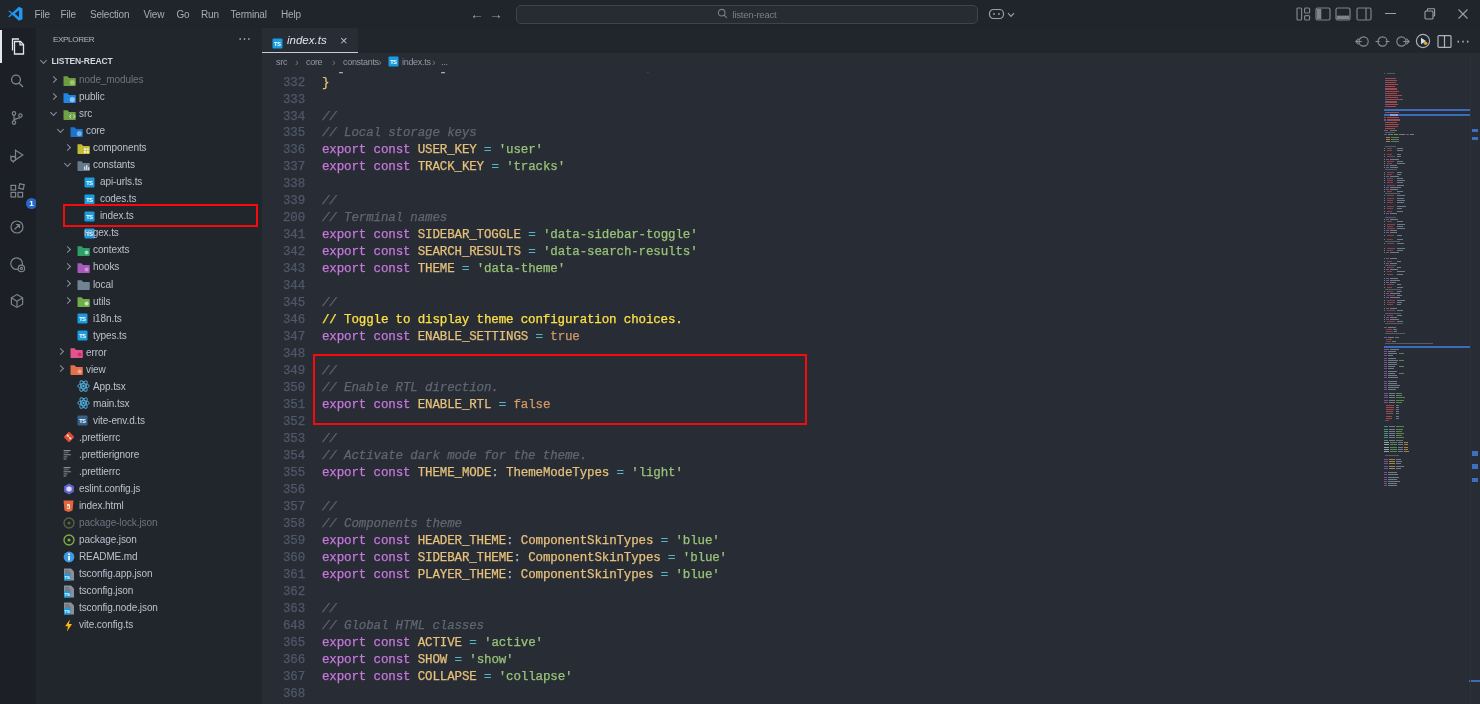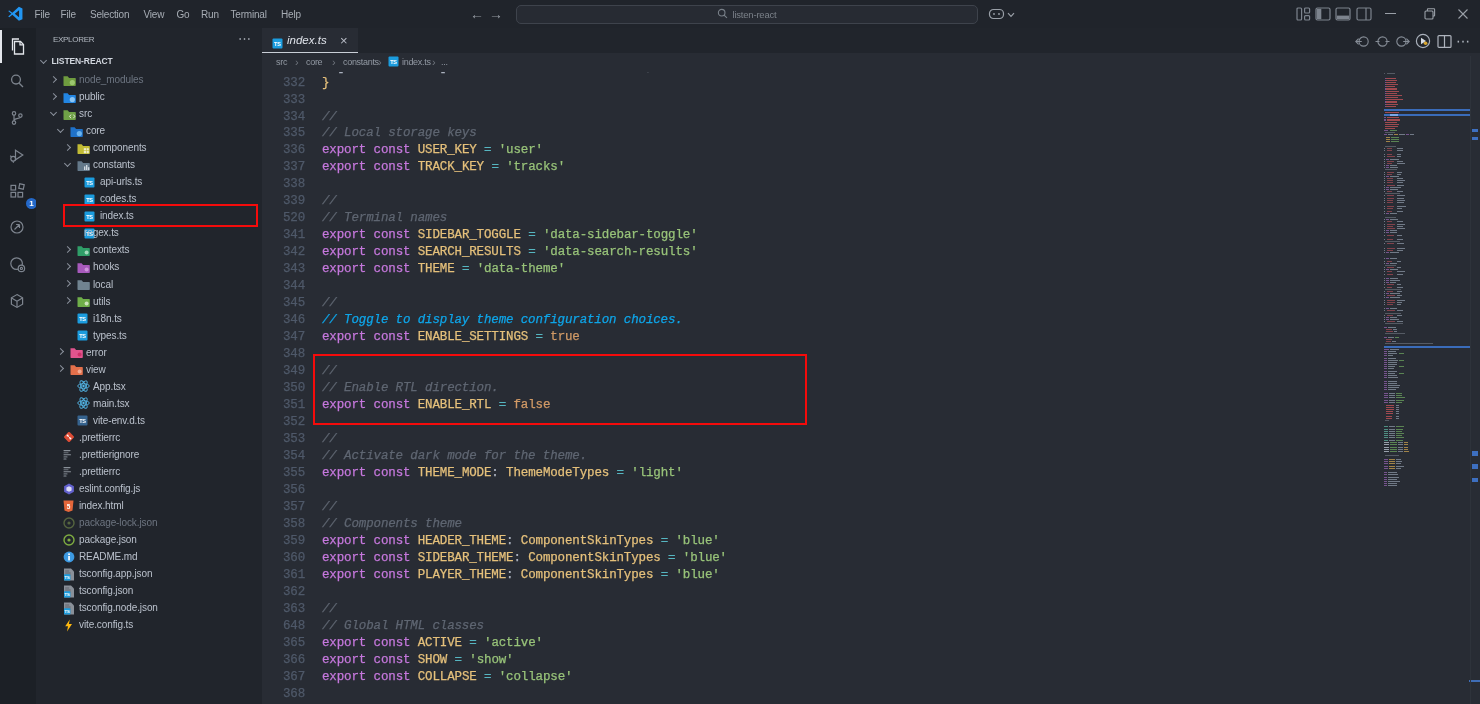--- a/index.html
+++ b/index.html
@@ -491,27 +491,27 @@
 <div id="editor">
  <div class="cl" style="top:-13.2px"><span class="ln"></span><span class="ct"><span style="color:#abb2bf">  [</span><span style="color:#e5c07b">CODES</span><span style="color:#abb2bf">.</span><span style="color:#e5c07b">UNKNOWN</span><span style="color:#abb2bf">]:</span><span style="color:#abb2bf"> </span><span style="color:#98c379">'Unknown error occurred.'</span><span style="color:#abb2bf">,</span><span style="color:#d19a66"> //x</span></span></div>
  <div class="cl" style="top:2.5px"><span class="ln">332</span><span class="ct"><span style="color:#e5c07b">}</span></span></div>
       <div class="cl" style="top:19.5px"><span class="ln">333</span><span class="ct"></span></div>
       <div class="cl" style="top:36.5px"><span class="ln">334</span><span class="ct"><span style="color:#5f6672;font-style:italic">//</span></span></div>
       <div class="cl" style="top:53.4px"><span class="ln">335</span><span class="ct"><span style="color:#5f6672;font-style:italic">// Local storage keys</span></span></div>
       <div class="cl" style="top:70.4px"><span class="ln">336</span><span class="ct"><span style="color:#c678dd">export</span><span style="color:#abb2bf"> </span><span style="color:#c678dd">const</span><span style="color:#abb2bf"> </span><span style="color:#e5c07b">USER_KEY</span><span style="color:#abb2bf"> </span><span style="color:#56b6c2">=</span><span style="color:#abb2bf"> </span><span style="color:#98c379">'user'</span></span></div>
       <div class="cl" style="top:87.4px"><span class="ln">337</span><span class="ct"><span style="color:#c678dd">export</span><span style="color:#abb2bf"> </span><span style="color:#c678dd">const</span><span style="color:#abb2bf"> </span><span style="color:#e5c07b">TRACK_KEY</span><span style="color:#abb2bf"> </span><span style="color:#56b6c2">=</span><span style="color:#abb2bf"> </span><span style="color:#98c379">'tracks'</span></span></div>
       <div class="cl" style="top:104.4px"><span class="ln">338</span><span class="ct"></span></div>
       <div class="cl" style="top:121.4px"><span class="ln">339</span><span class="ct"><span style="color:#5f6672;font-style:italic">//</span></span></div>
-      <div class="cl" style="top:138.3px"><span class="ln">520</span><span class="ct"><span style="color:#5f6672;font-style:italic">// Terminal names</span></span></div>
+      <div class="cl" style="top:138.3px"><span class="ln">200</span><span class="ct"><span style="color:#5f6672;font-style:italic">// Terminal names</span></span></div>
       <div class="cl" style="top:155.3px"><span class="ln">341</span><span class="ct"><span style="color:#c678dd">export</span><span style="color:#abb2bf"> </span><span style="color:#c678dd">const</span><span style="color:#abb2bf"> </span><span style="color:#e5c07b">SIDEBAR_TOGGLE</span><span style="color:#abb2bf"> </span><span style="color:#56b6c2">=</span><span style="color:#abb2bf"> </span><span style="color:#98c379">'data-sidebar-toggle'</span></span></div>
       <div class="cl" style="top:172.3px"><span class="ln">342</span><span class="ct"><span style="color:#c678dd">export</span><span style="color:#abb2bf"> </span><span style="color:#c678dd">const</span><span style="color:#abb2bf"> </span><span style="color:#e5c07b">SEARCH_RESULTS</span><span style="color:#abb2bf"> </span><span style="color:#56b6c2">=</span><span style="color:#abb2bf"> </span><span style="color:#98c379">'data-search-results'</span></span></div>
       <div class="cl" style="top:189.3px"><span class="ln">343</span><span class="ct"><span style="color:#c678dd">export</span><span style="color:#abb2bf"> </span><span style="color:#c678dd">const</span><span style="color:#abb2bf"> </span><span style="color:#e5c07b">THEME</span><span style="color:#abb2bf"> </span><span style="color:#56b6c2">=</span><span style="color:#abb2bf"> </span><span style="color:#98c379">'data-theme'</span></span></div>
       <div class="cl" style="top:206.3px"><span class="ln">344</span><span class="ct"></span></div>
       <div class="cl" style="top:223.2px"><span class="ln">345</span><span class="ct"><span style="color:#5f6672;font-style:italic">//</span></span></div>
-      <div class="cl" style="top:240.2px"><span class="ln">346</span><span class="ct"><span style="color:#0ea5e9;font-style:italic">// Toggle to display theme configuration choices.</span></span></div>
+      <div class="cl" style="top:240.2px"><span class="ln">346</span><span class="ct"><span style="color:#fde047;">// Toggle to display theme configuration choices.</span></span></div>
       <div class="cl" style="top:257.2px"><span class="ln">347</span><span class="ct"><span style="color:#c678dd">export</span><span style="color:#abb2bf"> </span><span style="color:#c678dd">const</span><span style="color:#abb2bf"> </span><span style="color:#e5c07b">ENABLE_SETTINGS</span><span style="color:#abb2bf"> </span><span style="color:#56b6c2">=</span><span style="color:#abb2bf"> </span><span style="color:#d19a66">true</span></span></div>
       <div class="cl" style="top:274.2px"><span class="ln">348</span><span class="ct"></span></div>
       <div class="cl" style="top:291.2px"><span class="ln">349</span><span class="ct"><span style="color:#5f6672;font-style:italic">//</span></span></div>
       <div class="cl" style="top:308.1px"><span class="ln">350</span><span class="ct"><span style="color:#5f6672;font-style:italic">// Enable RTL direction.</span></span></div>
       <div class="cl" style="top:325.1px"><span class="ln">351</span><span class="ct"><span style="color:#c678dd">export</span><span style="color:#abb2bf"> </span><span style="color:#c678dd">const</span><span style="color:#abb2bf"> </span><span style="color:#e5c07b">ENABLE_RTL</span><span style="color:#abb2bf"> </span><span style="color:#56b6c2">=</span><span style="color:#abb2bf"> </span><span style="color:#d19a66">false</span></span></div>
       <div class="cl" style="top:342.1px"><span class="ln">352</span><span class="ct"></span></div>
       <div class="cl" style="top:359.1px"><span class="ln">353</span><span class="ct"><span style="color:#5f6672;font-style:italic">//</span></span></div>
       <div class="cl" style="top:376.1px"><span class="ln">354</span><span class="ct"><span style="color:#5f6672;font-style:italic">// Activate dark mode for the theme.</span></span></div>
       <div class="cl" style="top:393.0px"><span class="ln">355</span><span class="ct"><span style="color:#c678dd">export</span><span style="color:#abb2bf"> </span><span style="color:#c678dd">const</span><span style="color:#abb2bf"> </span><span style="color:#e5c07b">THEME_MODE</span><span style="color:#abb2bf">: </span><span style="color:#e5c07b">ThemeModeTypes</span><span style="color:#abb2bf"> </span><span style="color:#56b6c2">=</span><span style="color:#abb2bf"> </span><span style="color:#98c379">'light'</span></span></div>
       <div class="cl" style="top:410.0px"><span class="ln">356</span><span class="ct"></span></div>

